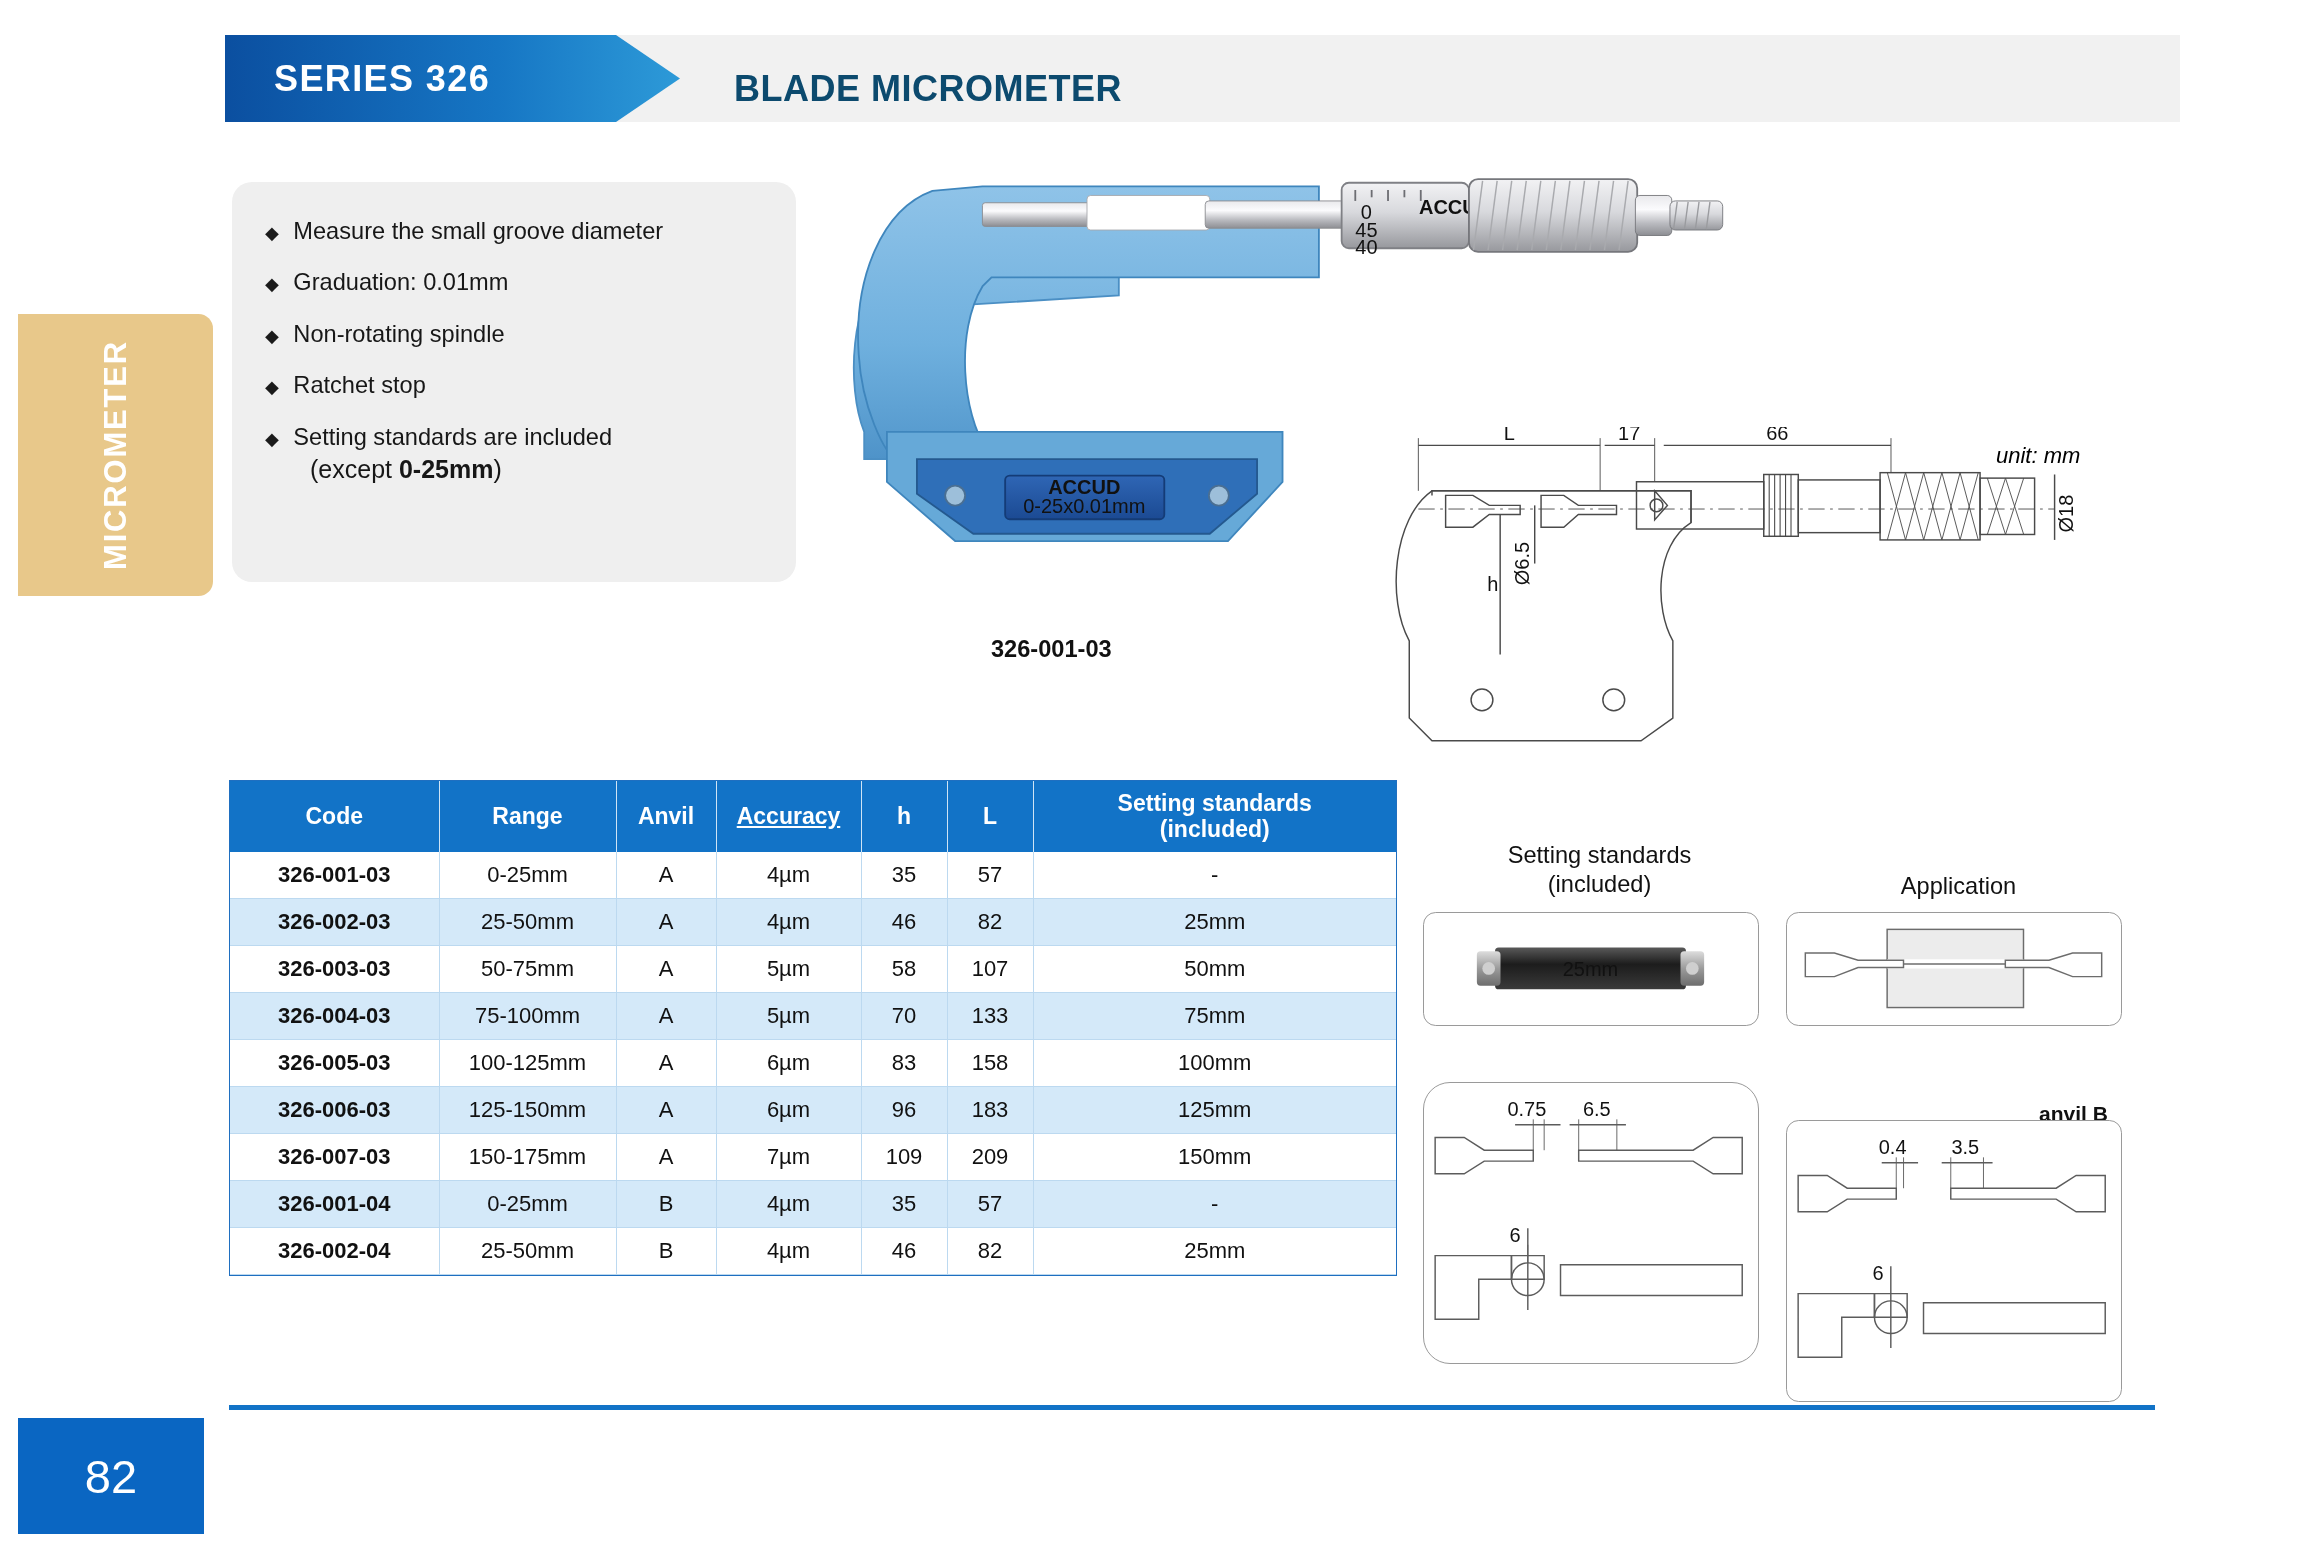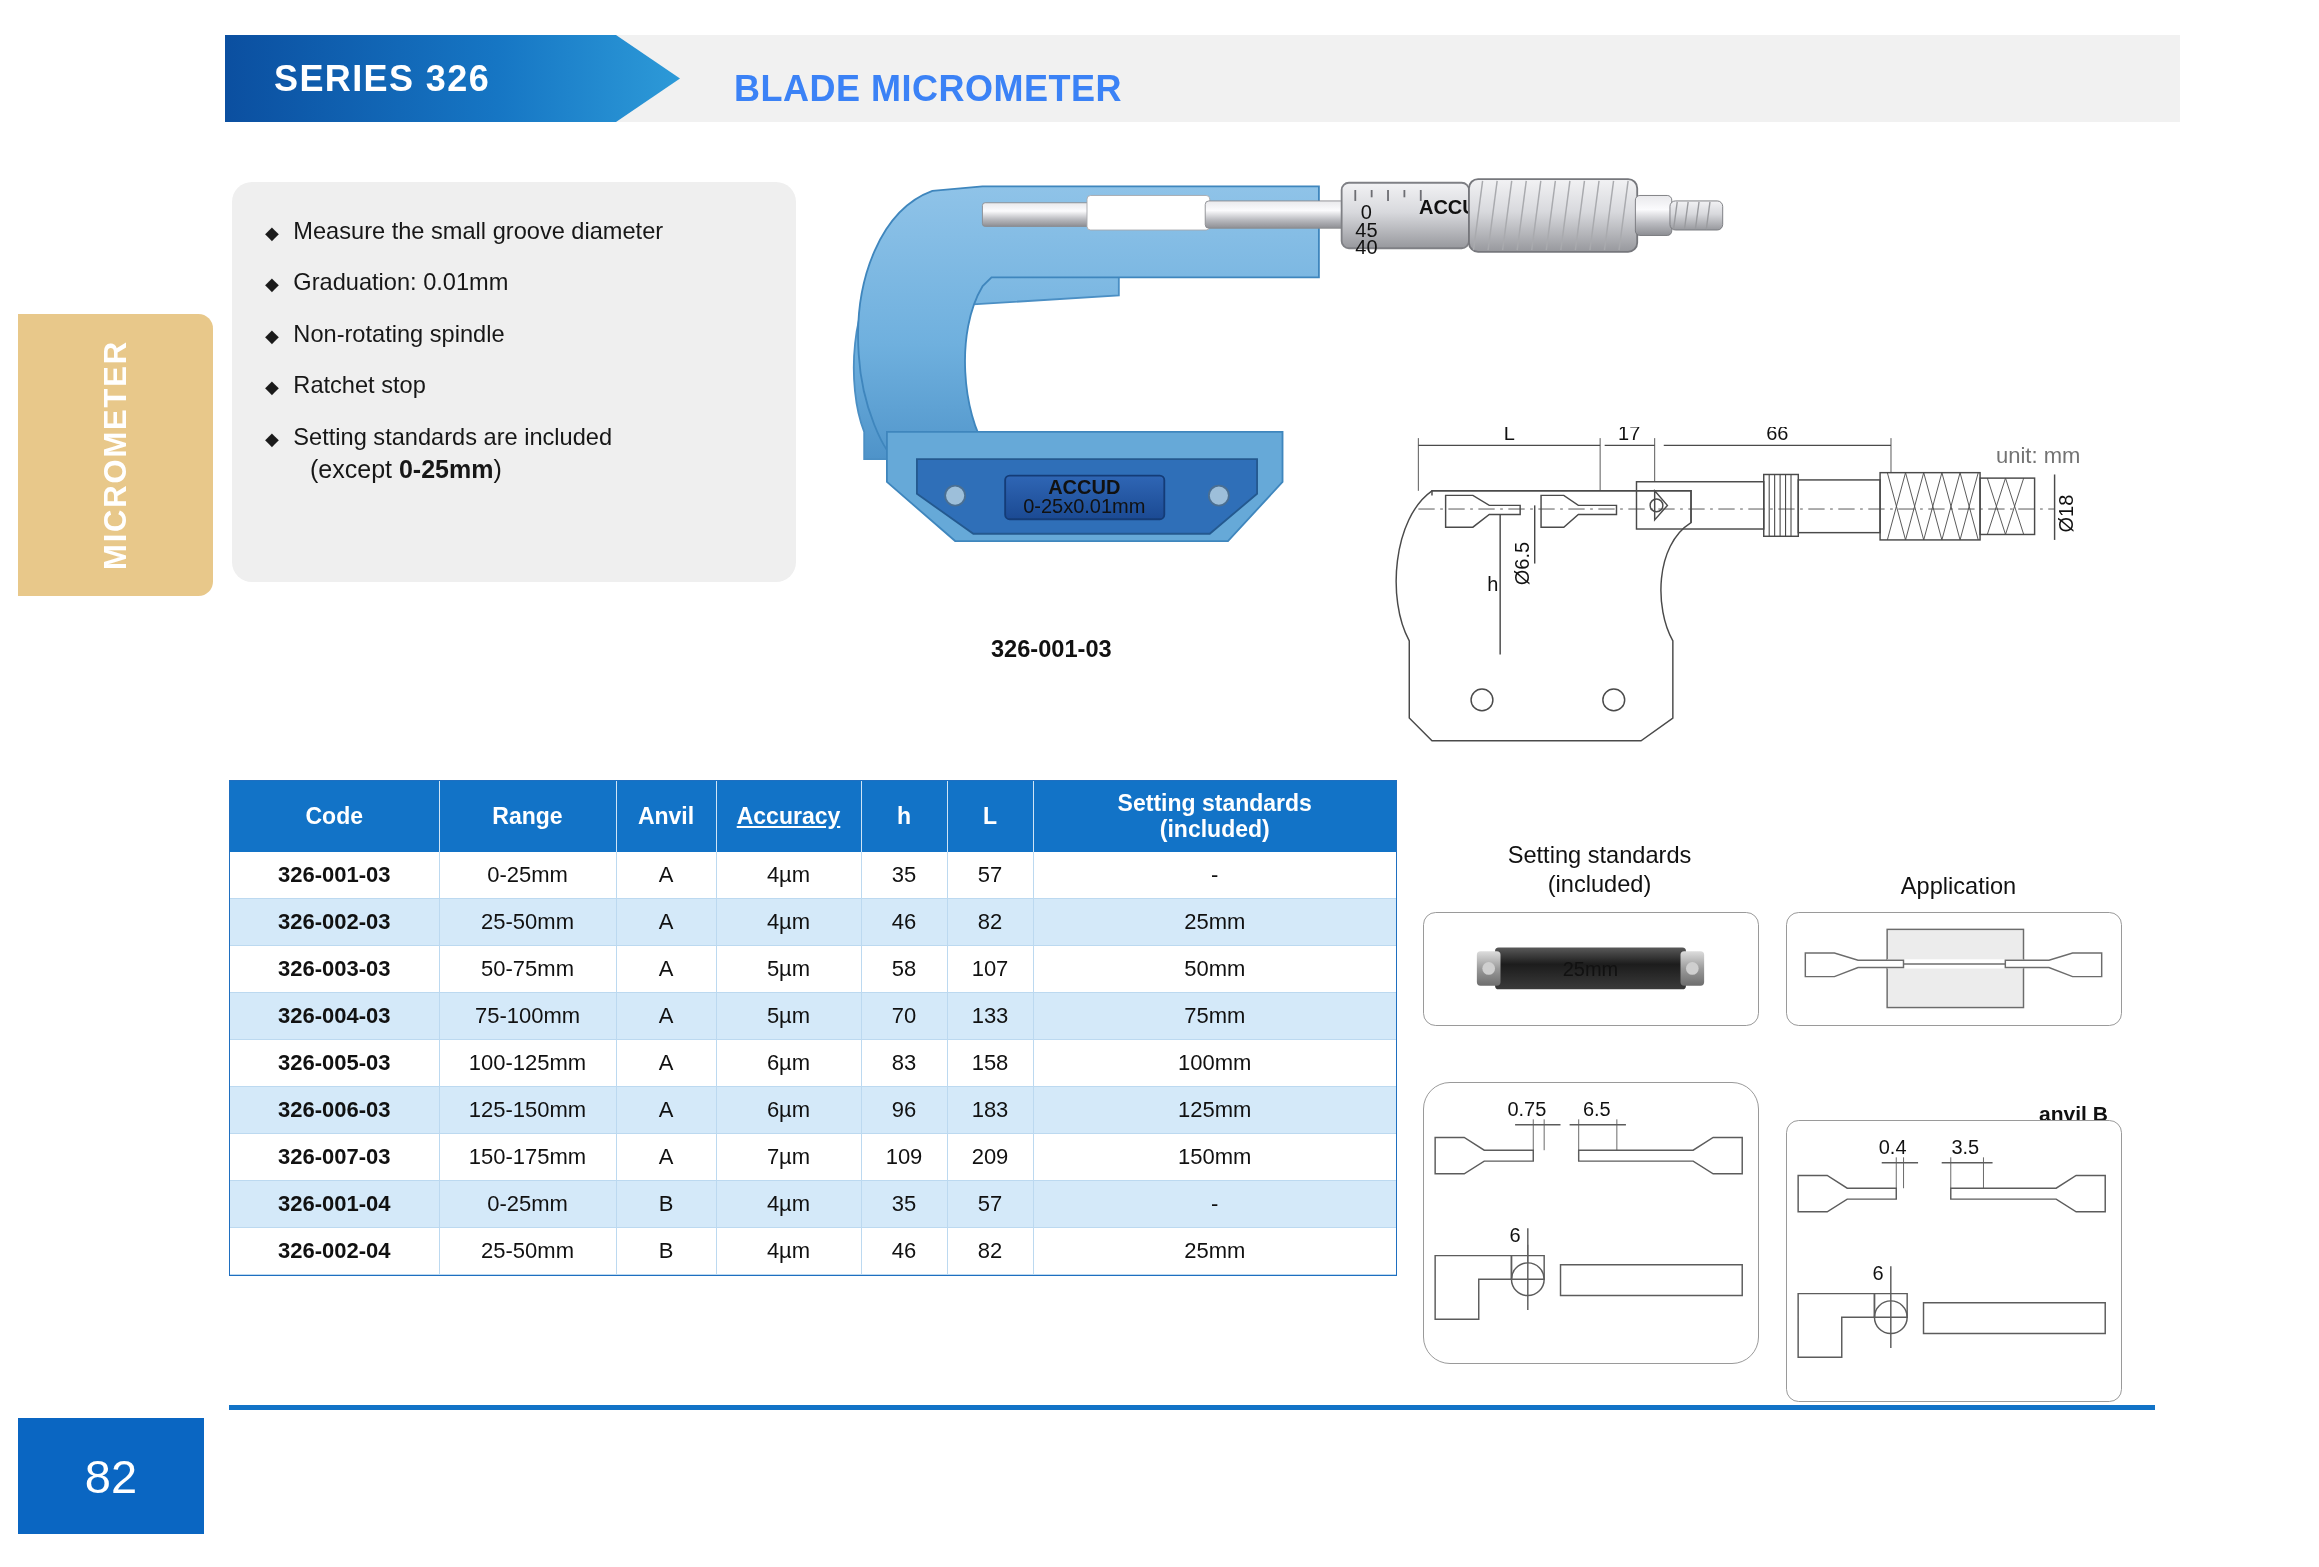--- a/index.html
+++ b/index.html
@@ -27,21 +27,21 @@
     clip-path: polygon(0 0, 391px 0, 455px 50%, 391px 100%, 0 100%);
     display: flex; align-items: center;
   }
   .header-badge span {
     color: #ffffff; font-size: 36px; font-weight: bold;
     letter-spacing: 1.4px; margin-left: 49px;
   }
   .header-title {
     position: absolute; left: 509px; top: 0; height: 107px;
     display: flex; align-items: center;
-    font-size: 36px; font-weight: bold; color: #3b82f6; letter-spacing: 0.5px;
+    font-size: 36px; font-weight: bold; color: #0c4a6e; letter-spacing: 0.5px;
   }
 
   
   .side-tab {
     position: absolute; left: 18px; top: 314px;
     width: 195px; height: 282px;
     background: #e8c88a;
     border-radius: 0 14.5px 14.5px 0;
   }
   .side-tab .vtext {
@@ -76,21 +76,21 @@
   .photo { position: absolute; left: 846px; top: 159px; width: 964px; height: 464px; }
   .caption-code {
     position: absolute; left: 991px; top: 636px;
     font-size: 23.6px; font-weight: bold; color: #111;
   }
 
   
   .drawing { position: absolute; left: 1382px; top: 427px; width: 918px; height: 364px; }
   .unit-label {
     position: absolute; left: 1996px; top: 443px;
-    font-size: 22px; color: #737373;
+    font-size: 22px; color: #000000; font-style: italic;
   }
 
   
   .table-wrap {
     position: absolute; left: 229px; top: 780px; width: 1168px;
     border: 1.8px solid #1f6fc0;
   }
   table { border-collapse: collapse; width: 100%; }
   thead th {
     background: #1273c7; color: #fff; font-size: 23px; font-weight: bold;

